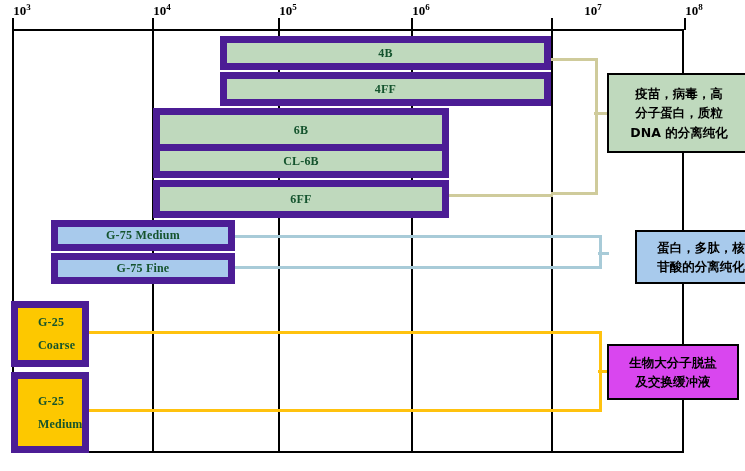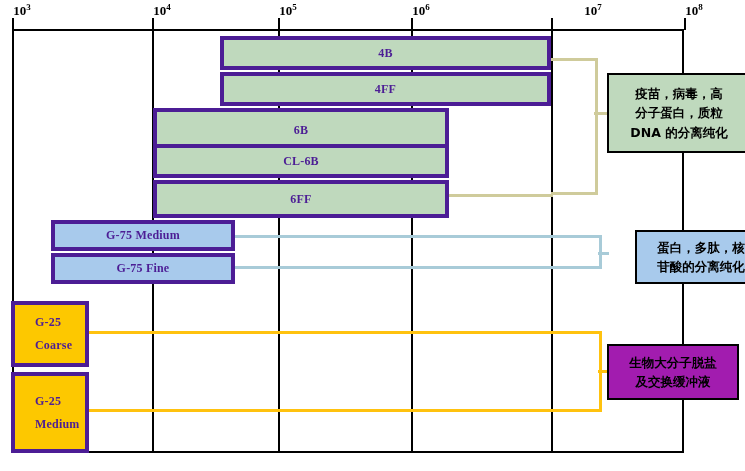--- a/index.html
+++ b/index.html
@@ -67,27 +67,27 @@
     top: 29px;
     height: 424px;
     width: 0;
     border-left: 2px solid #000;
   }
 
   
   .bar {
     position: absolute;
     box-sizing: border-box;
-    border: 4px solid #4c1d95;
+    border: 7px solid #4c1d95;
     display: flex;
     align-items: center;
     justify-content: center;
     font-size: 12px;
     font-weight: bold;
-    color: #4c1d95;
+    color: #14532d;
     letter-spacing: 0.2px;
     font-family: "Liberation Serif", "DejaVu Serif", serif;
   }
   .bar.green { background: #bfd9bd; }
   .bar.blue  { background: #a8caec; }
   .bar.yellow {
     background: #fdc800;
     justify-content: flex-start;
     align-items: center;
     padding-left: 20px;
@@ -108,21 +108,21 @@
     justify-content: center;
     font-size: 12.5px;
     font-weight: bold;
     color: #000;
     text-align: center;
     font-family: "DejaVu Sans", "Liberation Sans", sans-serif;
   }
   .callout .line { line-height: 1.55; white-space: nowrap; }
   .callout.green  { background: #bfd9bd; }
   .callout.blue   { background: #a8caec; }
-  .callout.yellow { background: #a21caf; align-items: center; }
+  .callout.yellow { background: #d946ef; align-items: center; }
 
   
   .bracket {
     position: absolute;
     box-sizing: border-box;
     background: transparent;
   }
   .bracket.tan {
     border: 3px solid #cfcb9b;
     border-left: none;

